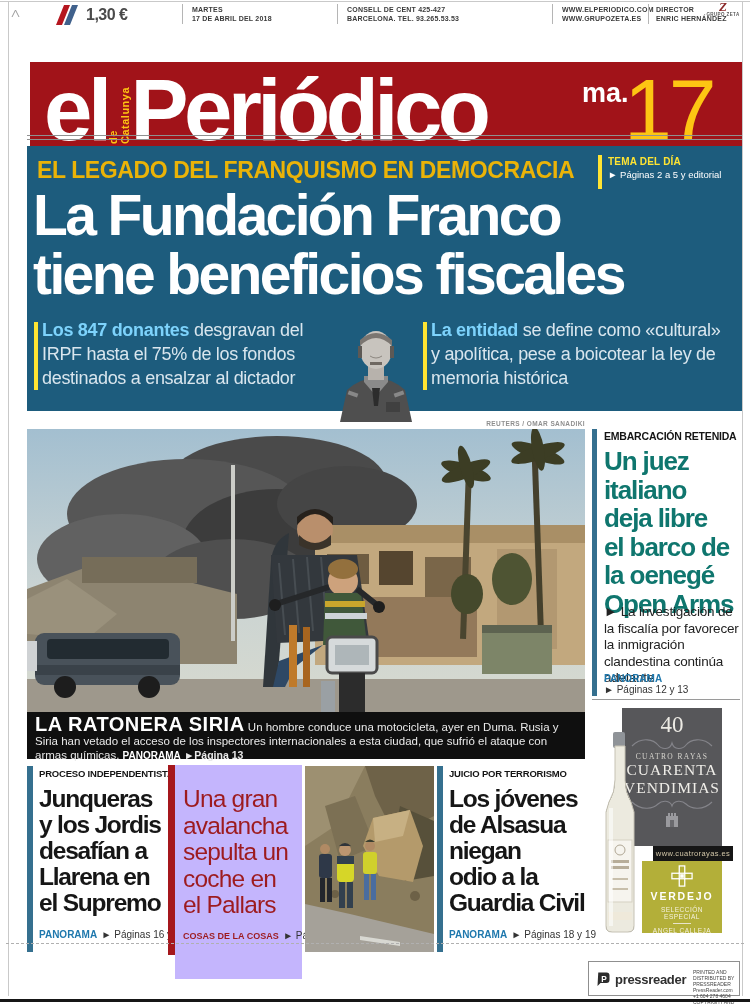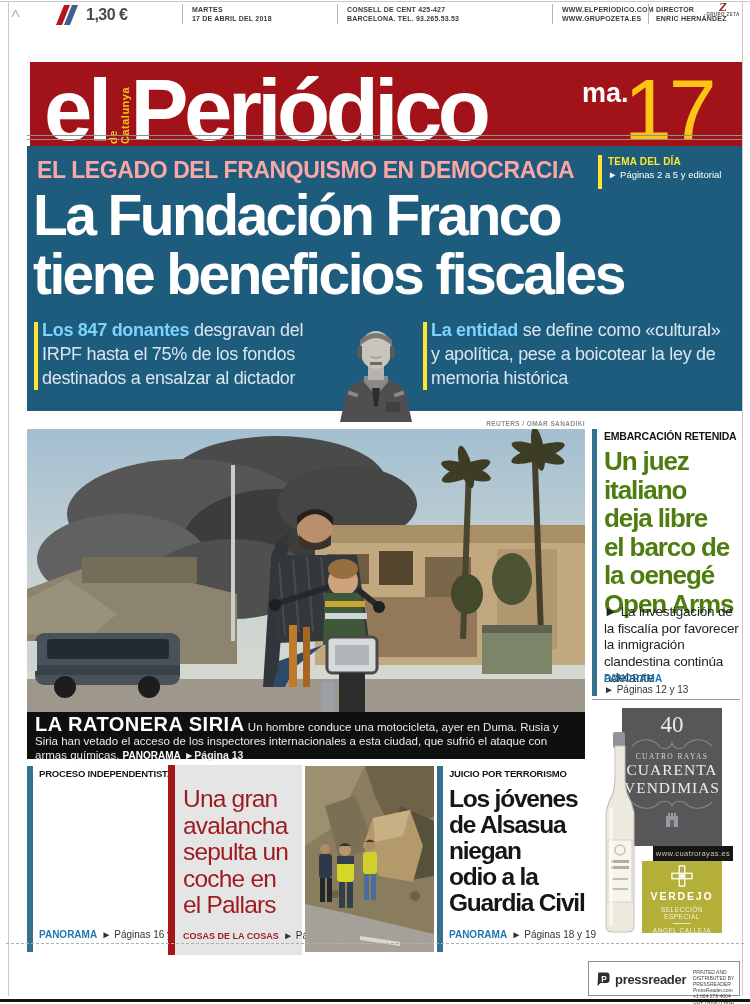--- a/index.html
+++ b/index.html
@@ -26,41 +26,41 @@
   .mast-vert{writing-mode:vertical-rl;transform:rotate(180deg);font-size:11px;font-weight:bold;
              color:#fdc513;height:64px;margin:0 0 12px -1px;letter-spacing:.5px;}
   .tagline{font-size:12px;font-weight:bold;color:#fff;letter-spacing:1.2px;}
   .day-abbr{font-size:27px;color:#fff;font-weight:bold;}
   .day-num{font-size:86px;color:#fdc513;font-weight:400;letter-spacing:-3px;line-height:86px;}
 
   .rule-thin{height:1px;background:#909090;}
 
   
   .lead{left:27px;top:146px;width:715px;height:265px;background:#1d5c7d;}
-  .kicker-y{font-size:23px;font-weight:bold;color:#fca5a5;letter-spacing:-.4px;}
+  .kicker-y{font-size:23px;font-weight:bold;color:#eab308;letter-spacing:-.4px;}
   .tema-bar{width:4px;height:34px;background:#ffe433;}
   .tema-label{font-size:10px;font-weight:bold;color:#ffe433;letter-spacing:.2px;}
   .tema-pages{font-size:9.5px;color:#fff;}
   .h1line{font-size:57px;font-weight:bold;color:#fff;letter-spacing:-2.6px;line-height:59px;white-space:nowrap;}
   .subbar{width:4px;background:#ffe433;}
   .subdeck{font-size:18px;line-height:24px;color:#d9e6ee;letter-spacing:-.3px;}
   .subdeck b{color:#7dd3fc;font-weight:bold;}
 
   .credit{font-size:6.5px;color:#8f8f8f;letter-spacing:.4px;font-weight:bold;}
 
   
   .capband{left:27px;top:712px;width:558px;height:47px;background:#0f0f0f;color:#fff;
            padding:5px 8px;box-sizing:border-box;font-size:11.5px;line-height:14px;color:#e9e9e9;}
   .cap-lead{font-size:20px;font-weight:bold;letter-spacing:.5px;color:#fff;}
   .cap-section{font-weight:bold;color:#fff;font-size:10px;}
 
   
   .col-bar{width:5px;background:#35708f;}
   .kicker-k{font-size:10.5px;font-weight:bold;color:#141414;letter-spacing:-.2px;}
-  .rs-line{font-size:26px;font-weight:bold;color:#4d7c0f;letter-spacing:-1.1px;line-height:28.5px;white-space:nowrap;}
+  .rs-line{font-size:26px;font-weight:bold;color:#0f766e;letter-spacing:-1.1px;line-height:28.5px;white-space:nowrap;}
   .rs-sum{font-size:13.5px;line-height:16.5px;color:#222;letter-spacing:-.2px;}
   .sec-blue{font-size:10px;font-weight:bold;color:#1f78ad;}
   .sec-red{font-size:9px;font-weight:bold;color:#9d1b1f;}
   .sec-pages{font-size:10px;color:#333;}
 
   
   .bs-line{font-size:24.5px;font-weight:bold;color:#161616;letter-spacing:-1.2px;line-height:26px;white-space:nowrap;}
   .bs-line-red{font-size:24.5px;font-weight:400;color:#9d1b1f;letter-spacing:-.8px;line-height:26.5px;white-space:nowrap;}
   .kicker-sm{font-size:9.5px;font-weight:bold;color:#141414;letter-spacing:-.2px;}
 
@@ -323,27 +323,34 @@
       <rect x="17" y="134" width="18" height="3" fill="#b7ad99"></rect>
       <rect x="18" y="146" width="16" height="2" fill="#c8bfab"></rect>
       <rect x="18" y="156" width="16" height="2" fill="#c8bfab"></rect>
       <rect x="14" y="180" width="24" height="8" fill="#efe9da"></rect>
       <rect x="15" y="76" width="4" height="118" fill="#ffffff" opacity="0.55"></rect>
     </svg>
   </div>
 
   <div class="abs col-bar" style="left:27px;top:766px;width:6px;height:186px;"></div>
   <div class="abs kicker-sm" style="left:39px;top:768px;">PROCESO INDEPENDENTISTA</div>
+  <div class="abs" style="left:39px;top:786px;">
+    <div class="bs-line">Junqueras</div>
+    <div class="bs-line">y los Jordis</div>
+    <div class="bs-line">desafían a</div>
+    <div class="bs-line">Llarena en</div>
+    <div class="bs-line">el Supremo</div>
+  </div>
   <div class="abs nowrap" style="left:39px;top:924px;">
     <span class="sec-blue">PANORAMA</span>
     <span class="sec-pages">► Páginas 16 y 17</span>
   </div>
 
   <div class="abs" style="left:168px;top:765px;width:7px;height:190px;background:#a5171c;"></div>
-  <div class="abs" style="left:175px;top:765px;width:127px;height:190px;background:#e5e5e5;">
+  <div class="abs" style="left:175px;top:765px;width:127px;height:214px;background:#c4b5fd;">
     <div class="abs" style="left:8px;top:21px;">
       <div class="bs-line-red">Una gran</div>
       <div class="bs-line-red">avalancha</div>
       <div class="bs-line-red">sepulta un</div>
       <div class="bs-line-red">coche en</div>
       <div class="bs-line-red">el Pallars</div>
     </div>
     <div class="abs nowrap" style="left:8px;top:160px;">
       <span class="sec-red">COSAS DE LA COSAS</span>
       <span class="sec-pages">► Página 31</span>

